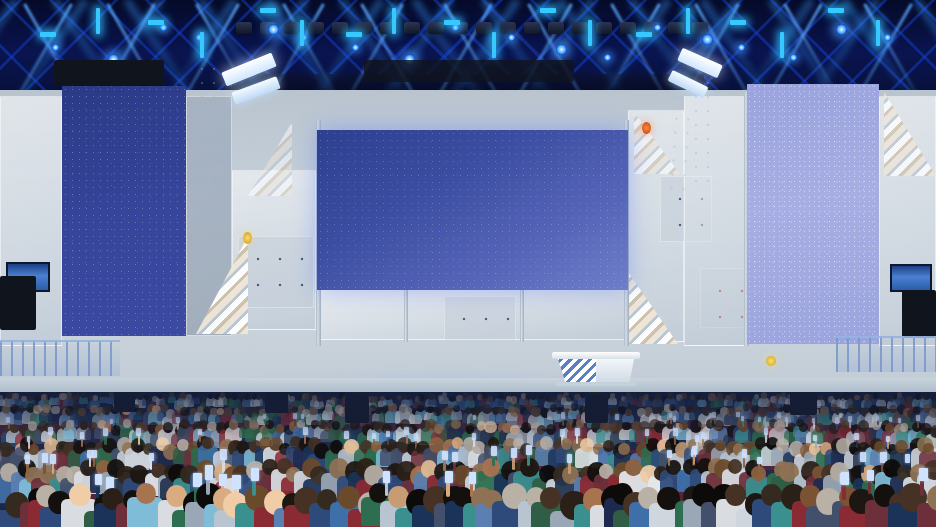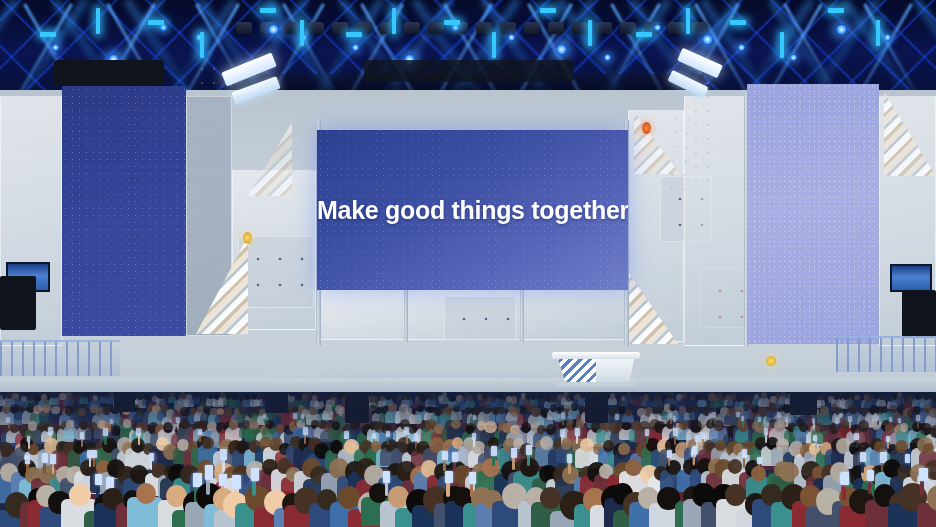--- a/index.html
+++ b/index.html
@@ -397,21 +397,20 @@
   <div class="beamcol" style="left:404px;top:288px;width:4px;height:54px;"></div>
   <div class="beamcol" style="left:520px;top:288px;width:4px;height:54px;"></div>
   <div class="beamcol" style="left:744px;top:92px;width:5px;height:254px;"></div>
 
   <div class="led-screen" id="screen-left">
     <div class="led-speckle"></div>
   </div>
 
   <div class="led-screen" id="screen-main">
     <div class="led-speckle"></div>
-    <div class="screen-headline">Make good things together</div>
   </div>
 
   <div class="led-screen" id="screen-right">
     <div class="led-speckle"></div>
   </div>
 
   <div class="mini-monitor" style="left:6px;top:262px;width:44px;height:30px;"></div>
   <div class="mini-monitor" style="left:890px;top:264px;width:42px;height:28px;"></div>
 
   <div class="line-array" style="left:196px;top:62px;width:22px;height:132px;"></div>

